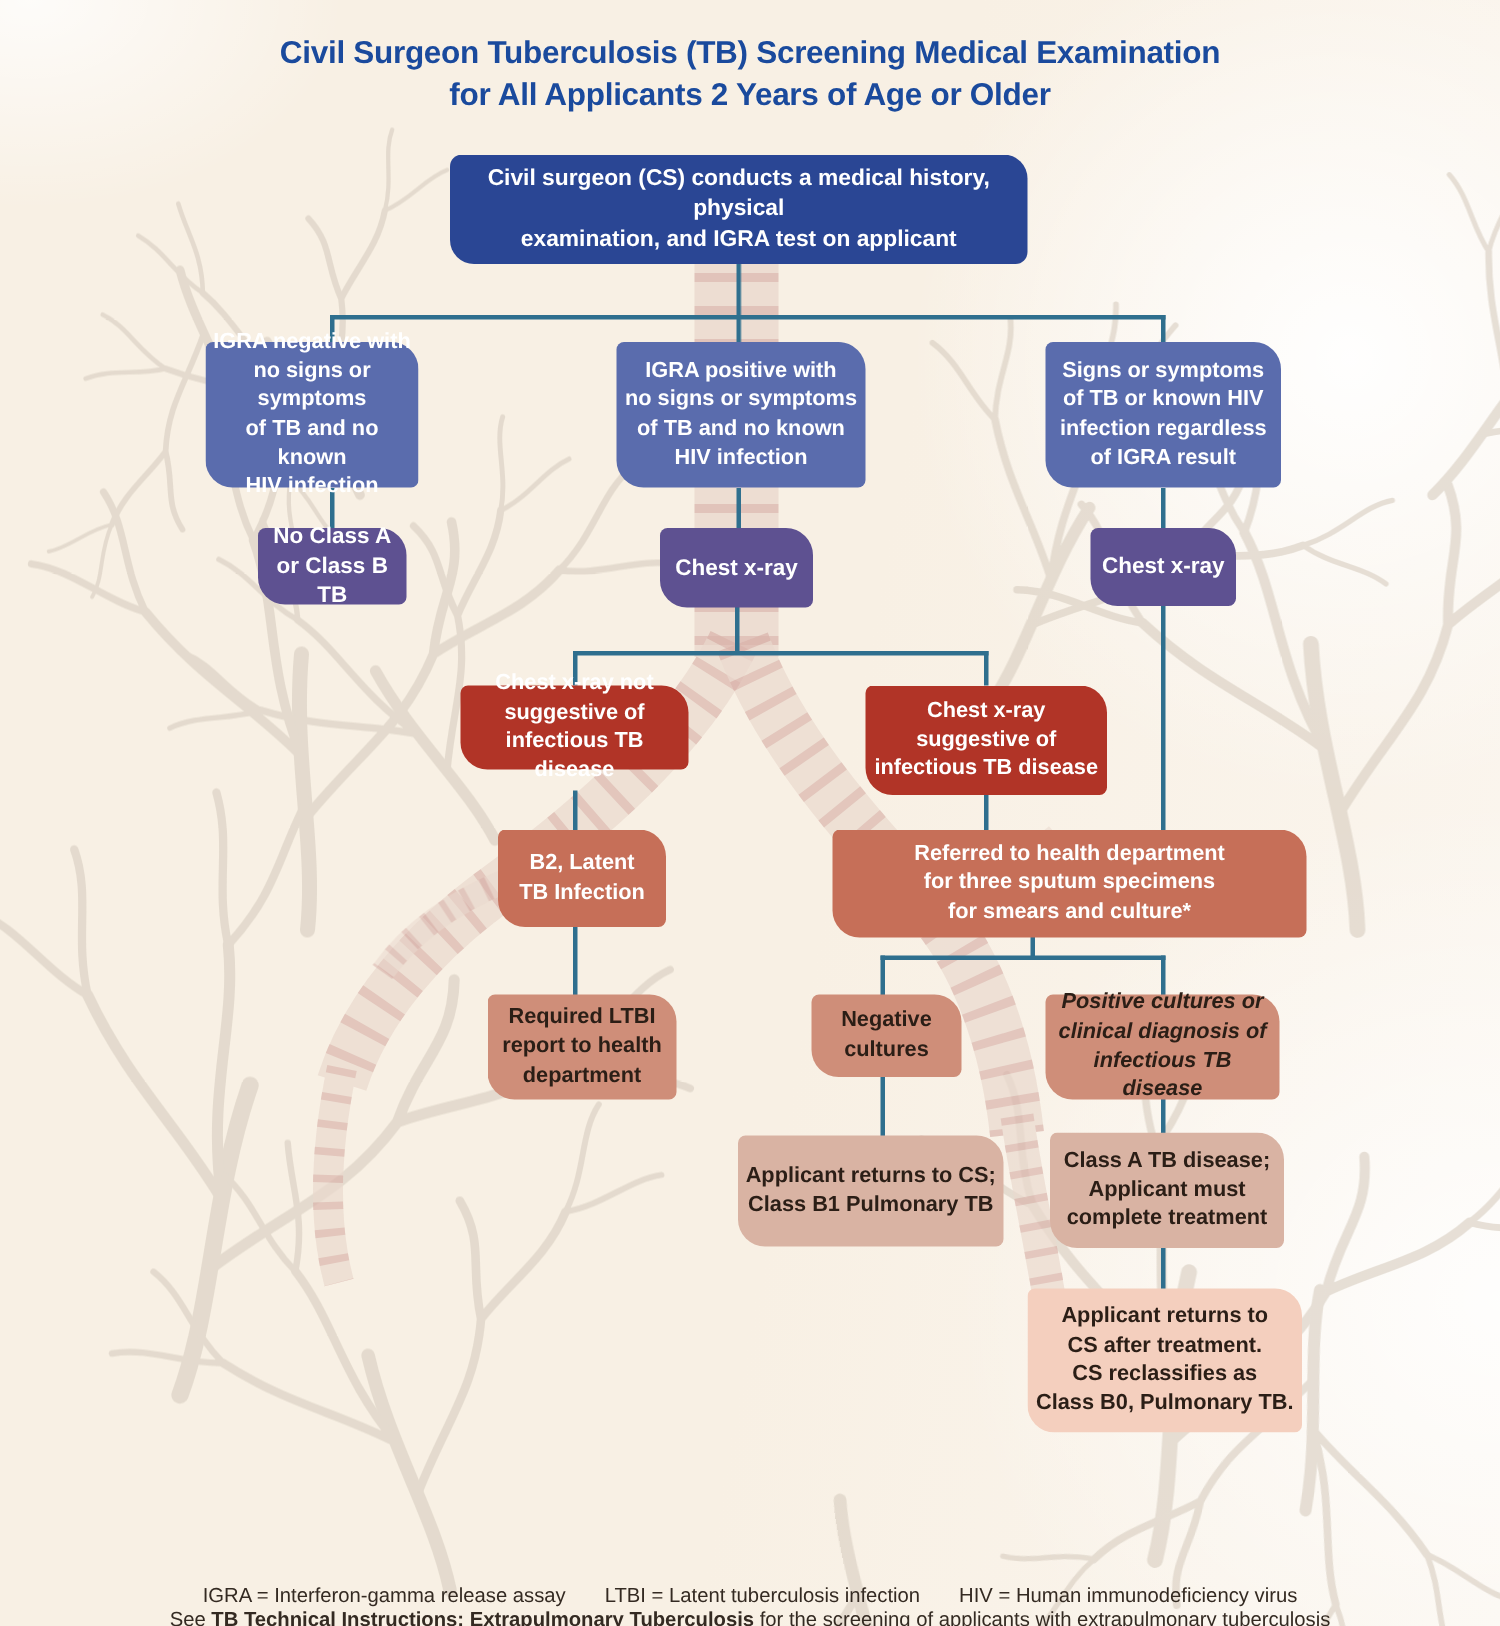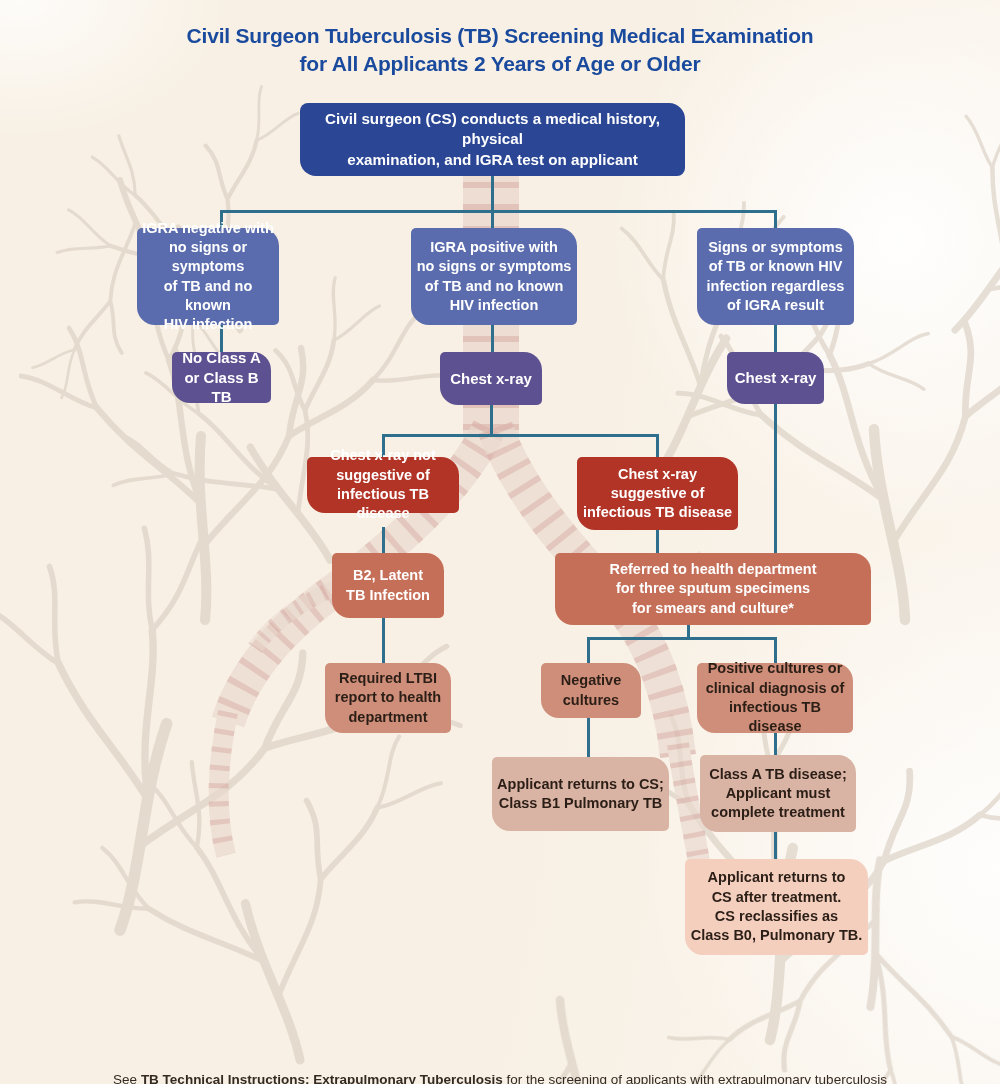--- a/index.html
+++ b/index.html
@@ -194,21 +194,21 @@
 
   <div class="node c-lsalmon dark" style="left:325px;top:663px;width:126px;height:70px;">
       <span>Required LTBI
 report to health
 department</span>
     </div>
   <div class="node c-lsalmon dark" style="left:541px;top:663px;width:100px;height:55px;">
       <span>Negative
 cultures</span>
     </div>
-  <div class="node c-lsalmon dark" style="left:697px;top:663px;width:156px;height:70px;">
+  <div class="node c-lsalmon dark" style="left:697px;top:663px;width:156px;height:70px;font-style:italic;">
       <span>Positive cultures or
 clinical diagnosis of
 infectious TB disease</span>
     </div>
 
   <div class="node c-pink dark" style="left:492px;top:757px;width:177px;height:74px;">
       <span>Applicant returns to CS;
 Class B1 Pulmonary TB</span>
     </div>
   <div class="node c-pink dark" style="left:700px;top:755px;width:156px;height:77px;">
@@ -220,14 +220,17 @@
   <div class="node c-peach dark" style="left:685px;top:859px;width:183px;height:96px;">
       <span>Applicant returns to
 CS after treatment.
 CS reclassifies as
 Class B0, Pulmonary TB.</span>
     </div>
 
   <div class="footnote" style="top:1028px;margin-top:44px;">
     <span>See </span><b>TB Technical Instructions: Extrapulmonary Tuberculosis</b><span> for the screening of applicants with extrapulmonary tuberculosis</span>
   </div>
+  <div class="footnote" style="top:1056px;">
+    <span>IGRA = Interferon-gamma release assay</span><span class="gap"></span><span>LTBI = Latent tuberculosis infection</span><span class="gap"></span><span>HIV = Human immunodeficiency virus</span>
+  </div>
 
 </div>
 
 </body></html>

